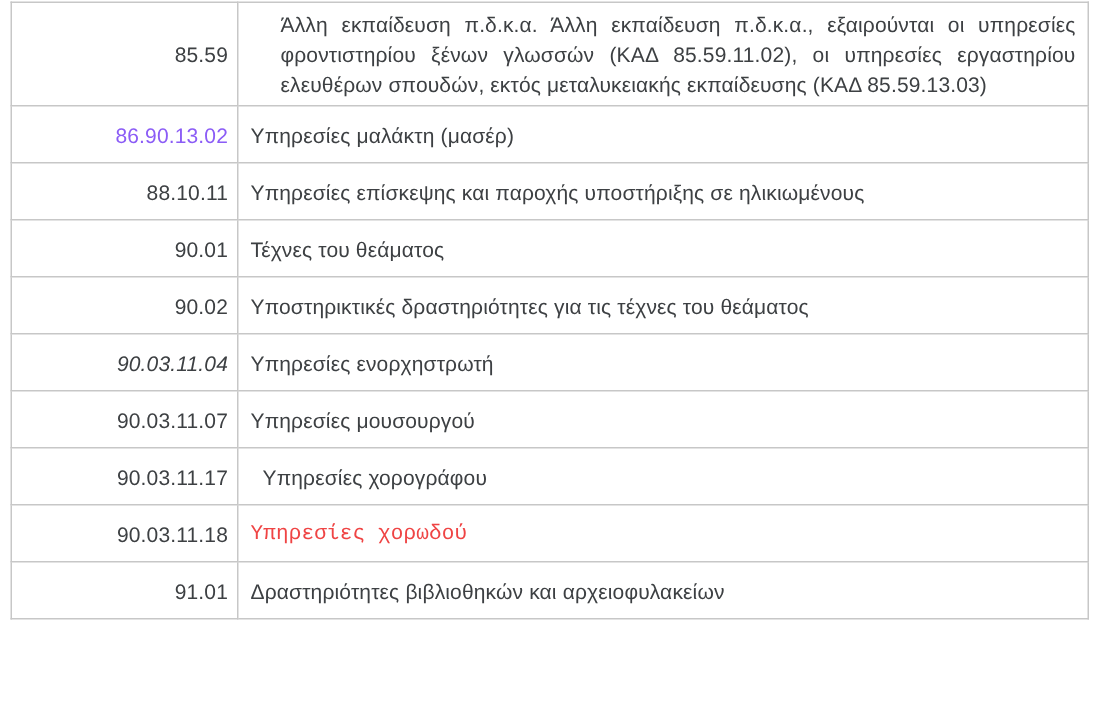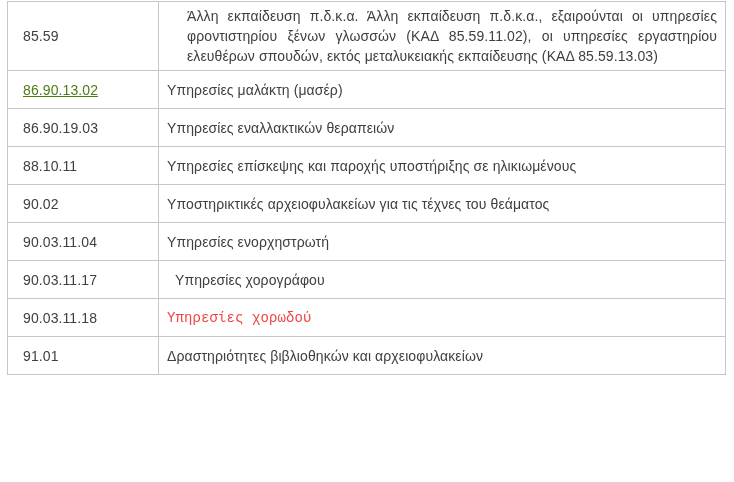--- a/index.html
+++ b/index.html
@@ -27,21 +27,21 @@
     color: #3d4043;
     font-size: 14px;
     line-height: 20px;
     vertical-align: middle;
     letter-spacing: 0.1px;
   }
   td.code-cell {
     width: 129px;
     padding: 4px 6px 4px 15px;
     height: 29px;
-    text-align: left;
+    text-align: right;
     white-space: nowrap;
     overflow: hidden;
   }
   td.desc-cell {
     padding: 4px 8px 4px 8px;
     height: 29px;
     text-align: justify;
   }
 </style>
 </head>
@@ -49,45 +49,49 @@
 
 <div class="table-wrap">
   <table class="kad-table">
     <tbody>
   <tr>
     <td class="code-cell" style="border-color: rgb(199, 199, 199); color: rgb(61, 64, 67);">85.59</td>
     <td class="desc-cell" style="border-color: rgb(199, 199, 199); color: rgb(61, 64, 67); padding-left: 28px;">Άλλη εκπαίδευση π.δ.κ.α. Άλλη εκπαίδευση π.δ.κ.α., εξαιρούνται οι υπηρεσίες φροντιστηρίου ξένων γλωσσών (ΚΑΔ 85.59.11.02), οι υπηρεσίες εργαστηρίου ελευθέρων σπουδών, εκτός μεταλυκειακής εκπαίδευσης (ΚΑΔ 85.59.13.03)</td>
   </tr>
 
   <tr>
-    <td class="code-cell" style="border-color: rgb(199, 199, 199); color: #4d7c0f; text-decoration: underline;">86.90.13.02</td>
+    <td class="code-cell" style="border-color: rgb(199, 199, 199); color: #8b5cf6;">86.90.13.02</td>
     <td class="desc-cell" style="border-color: rgb(199, 199, 199); color: rgb(61, 64, 67); margin-top: 43px;">Υπηρεσίες μαλάκτη (μασέρ)</td>
   </tr>
 
-  <tr>
-    <td class="code-cell" style="border-color: rgb(199, 199, 199); color: rgb(61, 64, 67);">86.90.19.03</td>
-    <td class="desc-cell" style="border-color: rgb(199, 199, 199); color: rgb(61, 64, 67);">Υπηρεσίες εναλλακτικών θεραπειών</td>
-  </tr>
 
   <tr>
     <td class="code-cell" style="border-color: rgb(199, 199, 199); color: rgb(61, 64, 67);">88.10.11</td>
     <td class="desc-cell" style="border-color: rgb(199, 199, 199); color: rgb(61, 64, 67);">Υπηρεσίες επίσκεψης και παροχής υποστήριξης σε ηλικιωμένους</td>
   </tr>
 
+  <tr>
+    <td class="code-cell" style="border-color: rgb(199, 199, 199); color: rgb(61, 64, 67);">90.01</td>
+    <td class="desc-cell" style="border-color: rgb(199, 199, 199); color: rgb(61, 64, 67);">Τέχνες του θεάματος</td>
+  </tr>
 
   <tr>
     <td class="code-cell" style="border-color: rgb(199, 199, 199); color: rgb(61, 64, 67); margin-top: 32px;">90.02</td>
-    <td class="desc-cell" style="border-color: rgb(199, 199, 199); color: rgb(61, 64, 67);">Υποστηρικτικές αρχειοφυλακείων για τις τέχνες του θεάματος</td>
+    <td class="desc-cell" style="border-color: rgb(199, 199, 199); color: rgb(61, 64, 67);">Υποστηρικτικές δραστηριότητες για τις τέχνες του θεάματος</td>
   </tr>
 
   <tr>
-    <td class="code-cell" style="border-color: rgb(199, 199, 199); color: rgb(61, 64, 67);">90.03.11.04</td>
+    <td class="code-cell" style="border-color: rgb(199, 199, 199); color: rgb(61, 64, 67); font-style: italic;">90.03.11.04</td>
     <td class="desc-cell" style="border-color: rgb(199, 199, 199); color: rgb(61, 64, 67);">Υπηρεσίες ενορχηστρωτή</td>
   </tr>
 
+  <tr>
+    <td class="code-cell" style="border-color: rgb(199, 199, 199); color: rgb(61, 64, 67);">90.03.11.07</td>
+    <td class="desc-cell" style="border-color: rgb(199, 199, 199); color: rgb(61, 64, 67);">Υπηρεσίες μουσουργού</td>
+  </tr>
 
   <tr>
     <td class="code-cell" style="border-color: rgb(199, 199, 199); color: rgb(61, 64, 67);">90.03.11.17</td>
     <td class="desc-cell" style="border-color: rgb(199, 199, 199); color: rgb(61, 64, 67); padding-left: 16px;">Υπηρεσίες χορογράφου</td>
   </tr>
 
   <tr>
     <td class="code-cell" style="border-color: rgb(199, 199, 199); color: rgb(61, 64, 67);">90.03.11.18</td>
     <td class="desc-cell" style="border-color: rgb(199, 199, 199); color: #ef4444; font-family: Liberation Mono, monospace;">Υπηρεσίες χορωδού</td>
   </tr>

